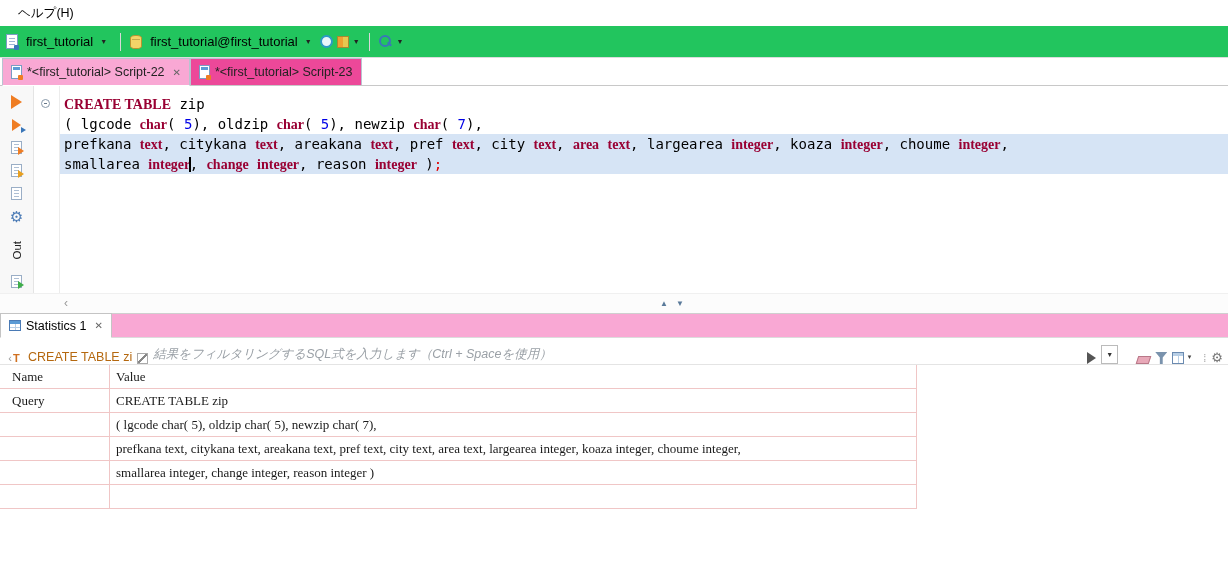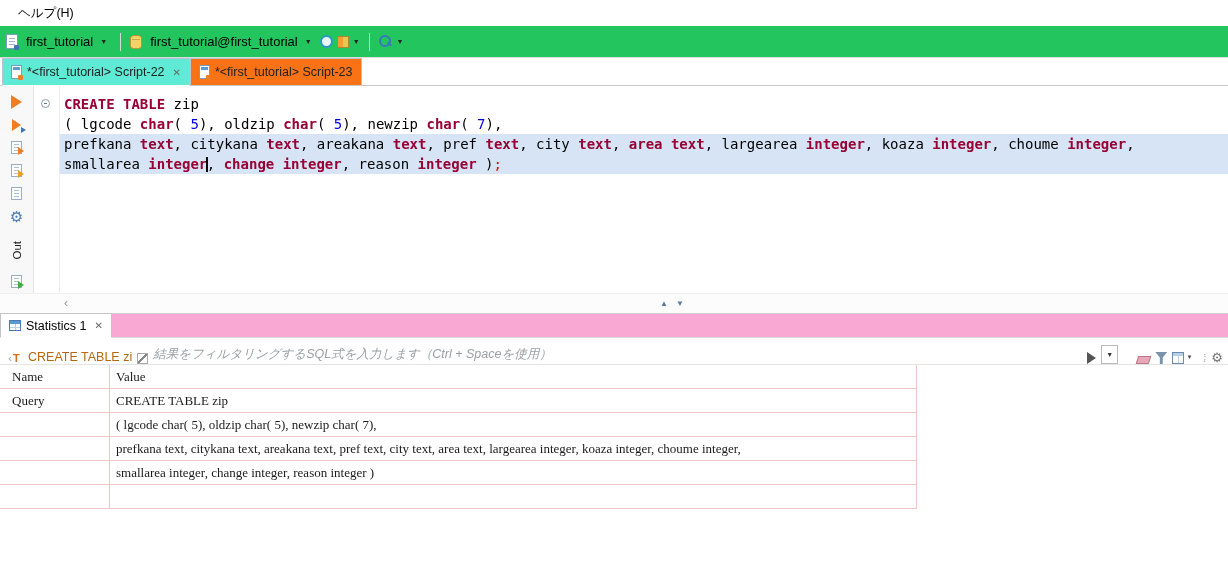--- a/index.html
+++ b/index.html
@@ -26,22 +26,22 @@
   .globe-icon { width:13px; height:13px; border:2px solid #2e9ac4; border-radius:50%; background:#eaf6fb; }
   .gridcolor-icon { width:12px; height:12px; border:1px solid #a88830;
     background:linear-gradient(90deg,#f0a030 50%,#e8c850 50%); }
   .search-icon { width:14px; height:14px; }
   .search-icon::before { content:''; position:absolute; left:0; top:0; width:8px; height:8px; border:2px solid #3a76b8; border-radius:50%; }
   .search-icon::after { content:''; position:absolute; left:8px; top:8px; width:5px; height:2px; background:#3a76b8; transform:rotate(45deg); }
 
   
   .tabbar { height:28px; background:#fff; border-bottom:1px solid #c8c8c8; display:flex; align-items:flex-end; padding-left:2px; }
   .etab { height:27px; display:flex; align-items:center; gap:5px; padding:0 8px; font-size:12.5px; color:#222;
-    border:1px solid #b8c4d0; border-bottom:none; background:#f97316; cursor:default; }
-  .etab.active { background:#5eead4; height:28px; margin-bottom:-1px; border-bottom:1px solid #fff; }
+    border:1px solid #b8c4d0; border-bottom:none; background:#ec4899; cursor:default; }
+  .etab.active { background:#f9a8d4; height:28px; margin-bottom:-1px; border-bottom:1px solid #fff; }
   .sqlfile-icon { display:inline-block; position:relative; width:11px; height:14px; background:#fff; border:1px solid #7a9cc4; flex:none; }
   .sqlfile-icon::before { content:''; position:absolute; left:1px; right:1px; top:1px; height:3px; background:#5b9bd5; }
   .sqlfile-icon::after { content:''; position:absolute; right:-2px; bottom:-2px; width:5px; height:5px; background:#ef7d23; border-radius:1px; }
   .tab-close { font-size:10px; color:#666; margin-left:3px; }
 
   
   .editor { height:207px; display:flex; background:#fff; }
   .left-rail { width:34px; background:#f8f8f8; border-right:1px solid #e4e4e4; display:flex; flex-direction:column; align-items:center; padding:8px 0 4px; gap:8px; }
   .rail-btn { width:18px; height:15px; display:flex; align-items:center; justify-content:center; position:relative; }
   .play-icon { width:0; height:0; border-left:11px solid var(--c-accent_orange,#ef7d23); border-top:7px solid transparent; border-bottom:7px solid transparent; }
@@ -61,21 +61,21 @@
   .out-label { margin-top:auto; writing-mode:vertical-rl; transform:rotate(180deg); font-size:11.5px; color:#222; }
   .rail-btn.bottom { margin-top:6px; }
 
   .gutter { width:26px; border-right:1px solid #ececec; position:relative; background:#fff; }
   .fold-marker { position:absolute; top:13px; left:7px; width:9px; height:9px; border:1px solid #8899aa; border-radius:50%; background:#fff; }
   .fold-marker::before { content:''; position:absolute; left:2px; right:2px; top:3px; height:1px; background:#667788; }
 
   .code { flex:1; padding-top:8px; font-family:"DejaVu Sans Mono","Liberation Mono",monospace; font-size:14px; line-height:20px; white-space:pre; overflow:hidden; }
   .code-line { height:20px; padding-left:4px; }
   .code-line.hl { background:var(--c-line_highlight,#d6e4f5); }
-  .tok-kw { color:var(--c-keyword,#990033); font-weight:bold; }
+  .tok-kw { color:var(--c-keyword,#990033); font-weight:bold;font-family:Liberation Serif, serif; }
   .tok-num { color:var(--c-number,#0000e6); }
   .tok-pl { color:#000; }
   .tok-delim { color:var(--c-delimiter,#e00000); }
   .text-cursor { display:inline-block; width:1.5px; height:15px; background:#000; vertical-align:text-bottom; margin:0 -1px; }
 
   
   .splitter { height:20px; position:relative; background:#fcfcfc; border-top:1px solid #f0f0f0; }
   .hscroll-arrow { position:absolute; left:64px; top:2px; font-size:12px; color:#999; }
   .collapse-ctrl { position:absolute; top:5px; font-size:8px; color:#5a7a9a; }
   .collapse-ctrl.up { left:660px; }

